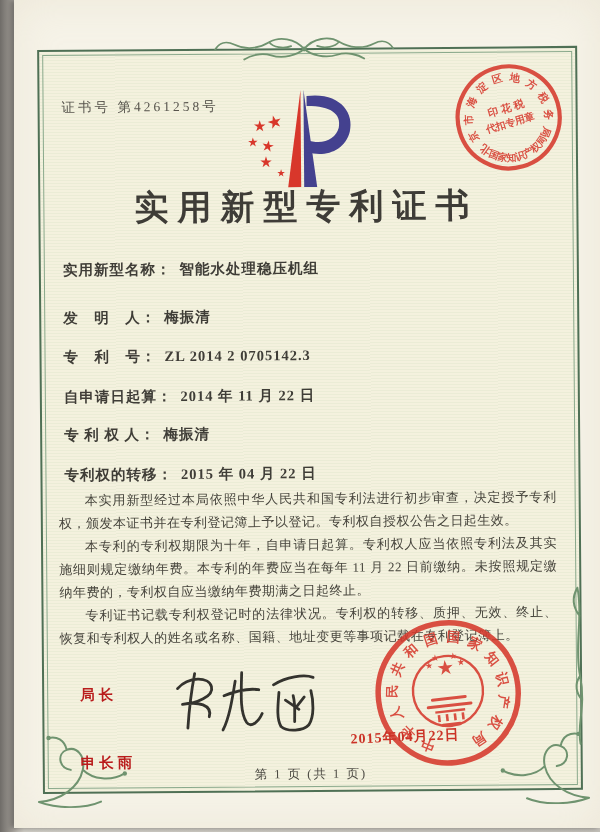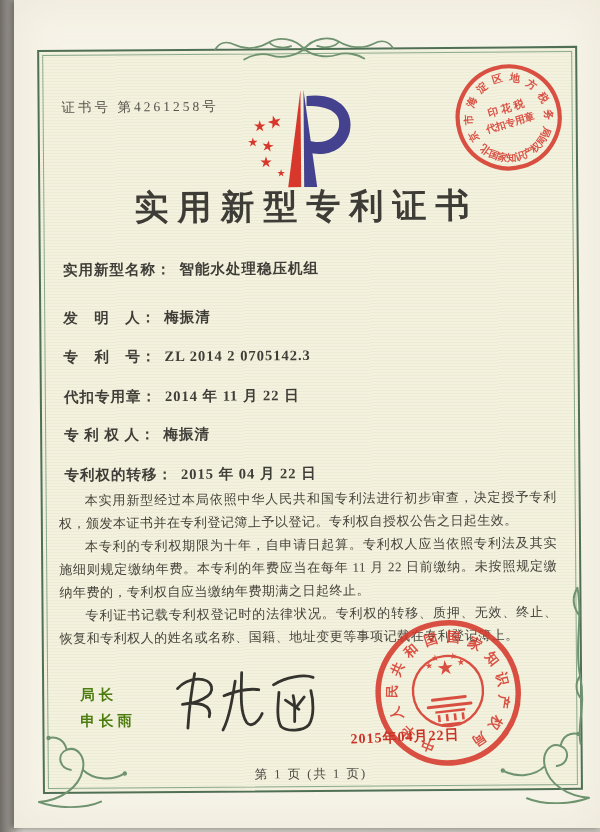--- a/index.html
+++ b/index.html
@@ -23,21 +23,21 @@
   .frame-inner{position:absolute;inset:3px;border:1px solid #8aa98c;}
   .abs{position:absolute;}
   .certno{left:50px;top:97px;font-size:13.5px;letter-spacing:3px;color:#57544d;}
   .title{left:26px;top:184px;width:536px;text-align:center;font-size:34px;font-weight:600;
          letter-spacing:9px;color:#3e3c37;}
   .fieldrow{left:50px;font-size:14.5px;color:#3f3d37;font-weight:600;letter-spacing:1px;white-space:nowrap;}
   .fieldrow .val{margin-left:8px;font-weight:600;}
   .bodytext{left:44px;top:487px;width:498px;font-size:13px;line-height:23px;color:#46443c;
             text-align:justify;letter-spacing:.5px;}
   .bodytext p{margin:0;text-indent:2em;}
-  .director{left:64px;font-size:14.5px;font-weight:700;letter-spacing:4px;color:#4d7c0f;}
+  .director{left:64px;font-size:14.5px;font-weight:700;letter-spacing:4px;color:#b91c1c;}
   .footer{left:26px;top:766px;width:536px;text-align:center;font-size:12.5px;color:#4c4a43;letter-spacing:2px;}
   .sig{left:150px;top:648px;}
   .seal{opacity:.87;}
   .seal text{font-family:"Liberation Sans","DejaVu Sans",sans-serif;font-weight:bold;}
   .sealdate{left:334px;top:729px;font-size:14px;color:#cb3226;font-weight:700;
             letter-spacing:1px;transform:rotate(-2deg);font-family:"Liberation Serif",serif;}
   .orn{color:#6f936f;}
 </style>
 </head>
 <body>
@@ -100,37 +100,37 @@
   <div class="abs fieldrow" style="top:259px">
     <span>实用新型名称：</span><span class="val">智能水处理稳压机组</span>
   </div>
   <div class="abs fieldrow" style="top:307px">
     <span>发　明　人：</span><span class="val">梅振清</span>
   </div>
   <div class="abs fieldrow" style="top:346px">
     <span>专　利　号：</span><span class="val">ZL 2014 2 0705142.3</span>
   </div>
   <div class="abs fieldrow" style="top:386px">
-    <span>代扣专用章：</span><span class="val">2014 年 11 月 22 日</span>
+    <span>自申请日起算：</span><span class="val">2014 年 11 月 22 日</span>
   </div>
   <div class="abs fieldrow" style="top:424px">
     <span>专 利 权 人：</span><span class="val">梅振清</span>
   </div>
   <div class="abs fieldrow" style="top:464px">
     <span>专利权的转移：</span><span class="val">2015 年 04 月 22 日</span>
   </div>
 
   <div class="abs bodytext">
     <p>本实用新型经过本局依照中华人民共和国专利法进行初步审查，决定授予专利权，颁发本证书并在专利登记簿上予以登记。专利权自授权公告之日起生效。</p>
     <p>本专利的专利权期限为十年，自申请日起算。专利权人应当依照专利法及其实施细则规定缴纳年费。本专利的年费应当在每年 11 月 22 日前缴纳。未按照规定缴纳年费的，专利权自应当缴纳年费期满之日起终止。</p>
     <p>专利证书记载专利权登记时的法律状况。专利权的转移、质押、无效、终止、恢复和专利权人的姓名或名称、国籍、地址变更等事项记载在专利登记簿上。</p>
   </div>
 
   <div class="abs director" style="top:684px">局长</div>
-  <div class="abs director" style="top:710px">申长雨</div>
+  <div class="abs director" style="top:752px">申长雨</div>
 
   <svg class="abs sig" width="160" height="100" viewBox="0 0 160 100">
     <g fill="none" stroke="#34332e" stroke-width="2.8" stroke-linecap="round" stroke-linejoin="round" transform="rotate(-3 80 50)">
       <path d="M30,22 C26,38 22,60 20,76 M12,36 C24,24 44,26 46,36 C48,46 30,52 16,52 C32,50 46,54 42,66"></path>
       <path d="M70,32 C66,50 62,68 55,80 M58,46 C70,42 84,40 93,42 M77,24 C75,46 73,64 79,74 C83,80 91,74 95,66"></path>
       <path d="M108,38 C121,31 139,29 148,33 M113,46 C111,60 109,72 113,80 C119,86 135,86 141,80 C147,72 147,56 145,46 M127,50 C129,60 127,70 127,76 M119,54 L132,64 M138,52 L129,62"></path>
     </g>
   </svg>
 
   <svg class="abs seal" style="left:350px;top:612px;transform:rotate(-6deg);" width="164" height="164" viewBox="0 0 164 164">

